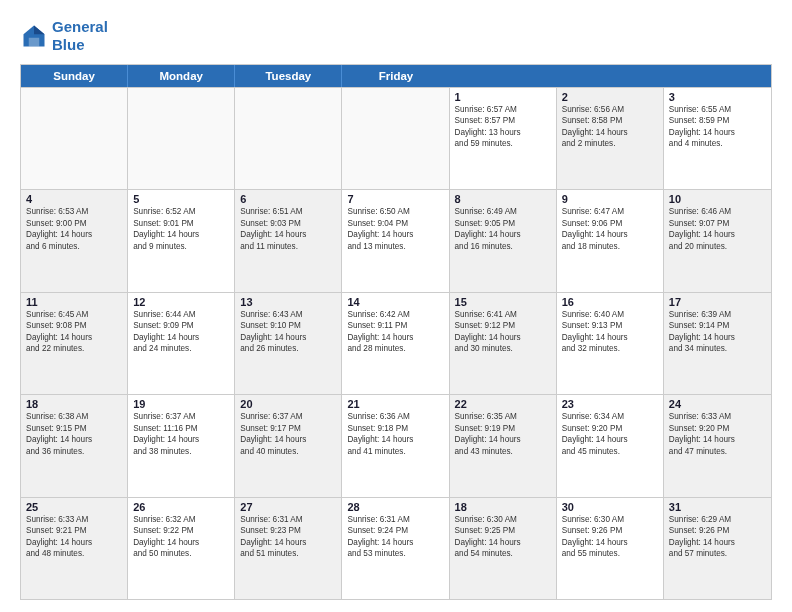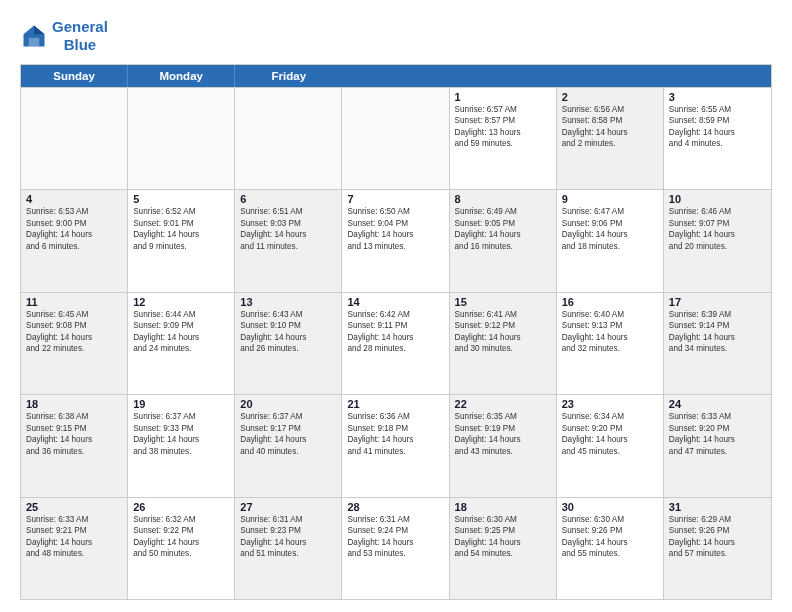--- a/index.html
+++ b/index.html
@@ -20,21 +20,20 @@
     .header {
       display: flex;
       justify-content: space-between;
       align-items: flex-start;
       margin-bottom: 10px;
     }
     .logo {
       display: flex;
       align-items: center;
       gap: 4px;
-      text-align: center;
     }
     .logo-text {
       font-size: 15px;
       font-weight: bold;
       color: #1a1a2e;
       line-height: 1.2;
     }
     .logo-text span {
       color: #2a6db5;
     }
@@ -127,20 +126,21 @@
     <div class="title-block">
       <div class="month-title"></div>
       <div class="subtitle"></div>
     </div>
   </div>
 
   <div class="calendar">
     <div class="cal-header" id="cal-header-row">
         <div class="cal-header-cell">Sunday</div>
         <div class="cal-header-cell">Monday</div>
+        <div class="cal-header-cell">Tuesday</div>
         <div class="cal-header-cell">Friday</div>
       </div>
     <div class="cal-body" id="cal-body">
         <div class="cal-row">
           <div class="cal-cell empty"></div>
           <div class="cal-cell empty"></div>
           <div class="cal-cell empty"></div>
           <div class="cal-cell empty"></div>
           <div class="cal-cell">
             <div class="day-num">1</div>
@@ -270,21 +270,21 @@
           <div class="cal-cell shaded">
             <div class="day-num">18</div>
             <div class="cell-line">Sunrise: 6:38 AM</div>
             <div class="cell-line">Sunset: 9:15 PM</div>
             <div class="cell-line">Daylight: 14 hours</div>
             <div class="cell-line">and 36 minutes.</div>
           </div>
           <div class="cal-cell">
             <div class="day-num">19</div>
             <div class="cell-line">Sunrise: 6:37 AM</div>
-            <div class="cell-line">Sunset: 9:33 PM</div>
+            <div class="cell-line">Sunset: 11:16 PM</div>
             <div class="cell-line">Daylight: 14 hours</div>
             <div class="cell-line">and 38 minutes.</div>
           </div>
           <div class="cal-cell shaded">
             <div class="day-num">20</div>
             <div class="cell-line">Sunrise: 6:37 AM</div>
             <div class="cell-line">Sunset: 9:17 PM</div>
             <div class="cell-line">Daylight: 14 hours</div>
             <div class="cell-line">and 40 minutes.</div>
           </div>

